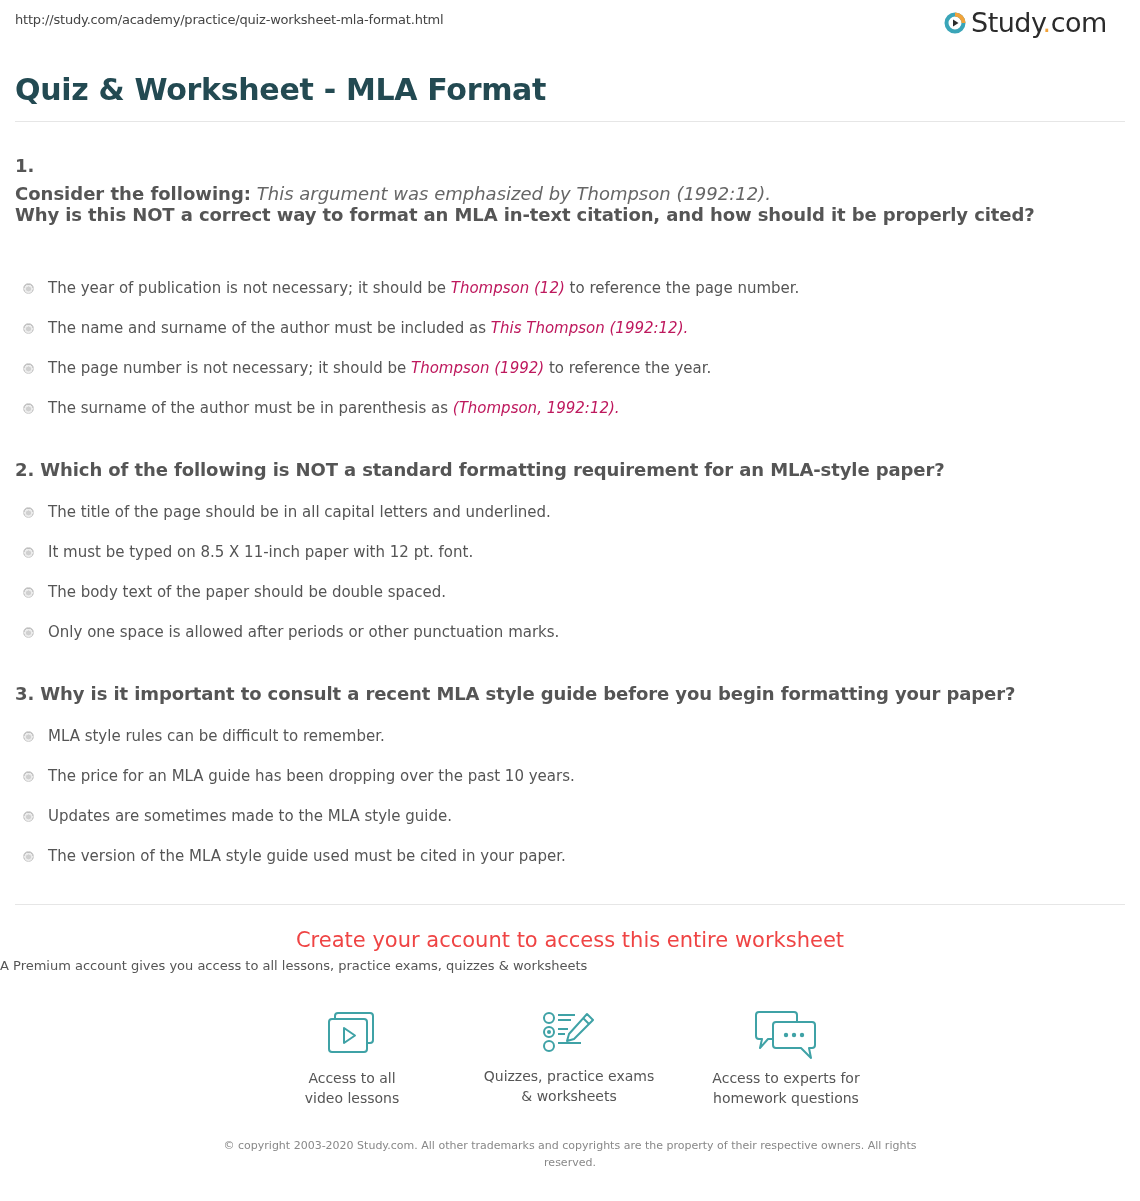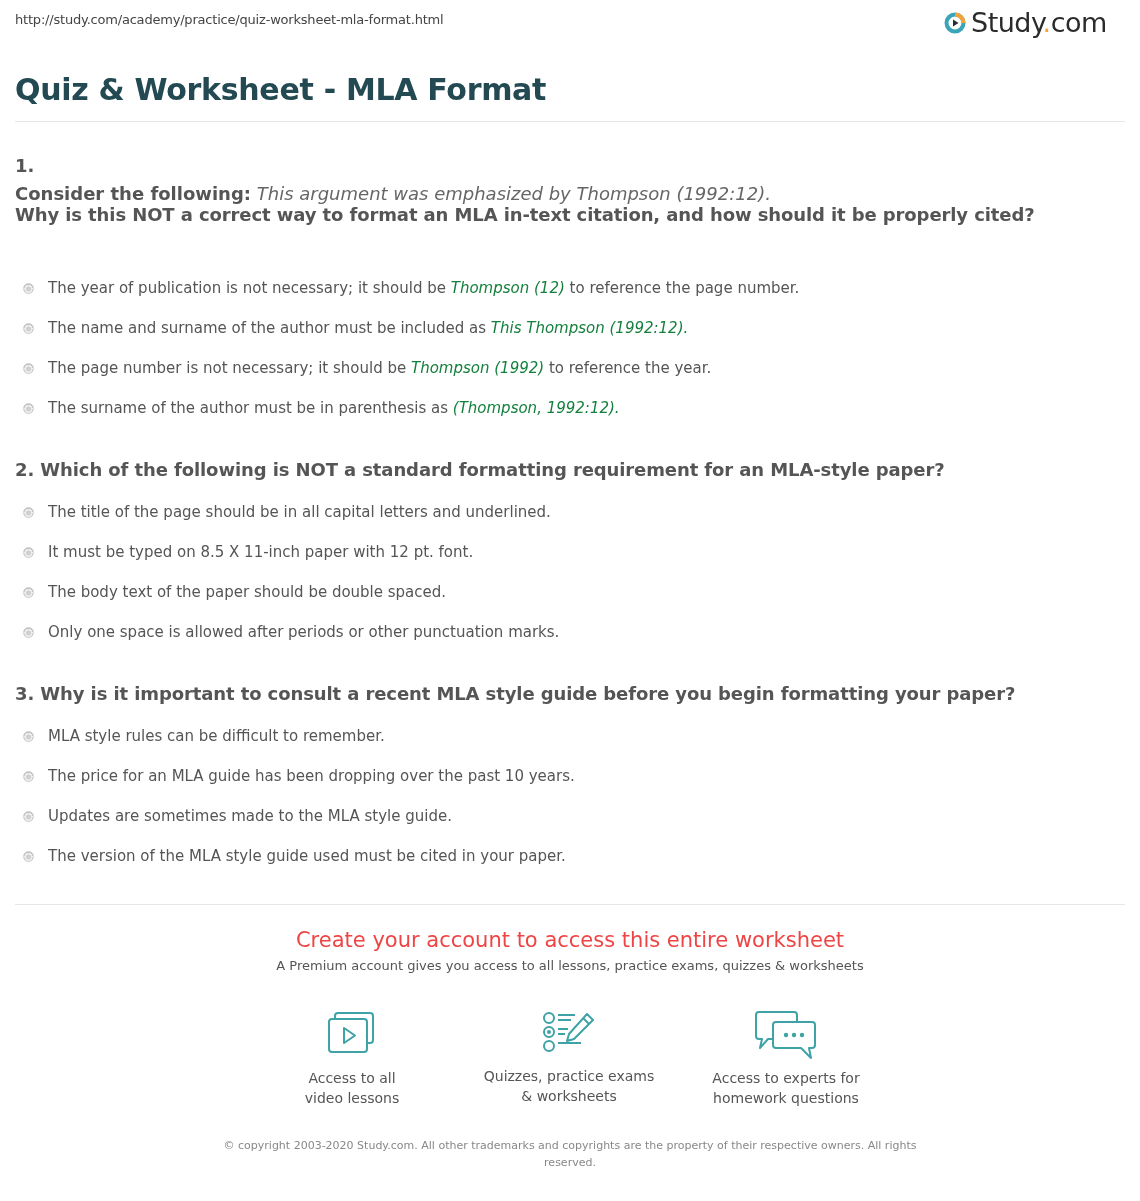--- a/index.html
+++ b/index.html
@@ -19,26 +19,26 @@
     .q-num { font-size: 18px; color: #555; font-weight: 600; }
     .consider { font-size: 18px; color: #555; margin-top: 7px; }
     .consider b { font-weight: 600; }
     .consider i { font-style: italic; color: #666; }
     .q-text { font-size: 18px; font-weight: 600; color: #555; letter-spacing: -0.1px; }
 
     .opts { list-style: none; }
     .opt { display: flex; align-items: center; height: 40px; font-size: 15px; color: #555; }
     .opt .radio { width: 11px; height: 11px; border-radius: 50%; margin-left: 8px; margin-right: 14px;
       background: radial-gradient(circle at 50% 55%, #d0d0d0 0 35%, #ececec 40% 60%, #bdbdbd 65%); border: 1px solid #cfcfcf; flex: none; }
-    .opt i { color: #15803d; }
+    .opt i { color: #be185d; }
 
     .bottom-rule { position: absolute; left: 15px; right: 15px; top: 904px; height: 1px; background: #e6e6e6; }
 
     .cta-title { position: absolute; left: 0; width: 1140px; top: 928px; text-align: center; font-size: 21px; color: #ef4444; font-weight: 400; }
-    .cta-sub { position: absolute; left: 0; width: 1140px; top: 958px; text-align: center; font-size: 13px; color: #555; }
+    .cta-sub { position: absolute; left: 0; width: 1140px; top: 958px; font-size: 13px; color: #555; }
 
     .features { position: absolute; top: 1010px; left: 0; width: 1140px; }
     .feature { position: absolute; width: 200px; text-align: center; }
     .feature svg { display: block; margin: 0 auto; }
     .feature-label { margin-top: 10px; font-size: 14px; color: #555; line-height: 20px; }
 
     .copyright { position: absolute; left: 210px; width: 720px; top: 1137px; text-align: center; font-size: 11px; color: #888; line-height: 17px; }
   </style>
 </head>
 <body>

